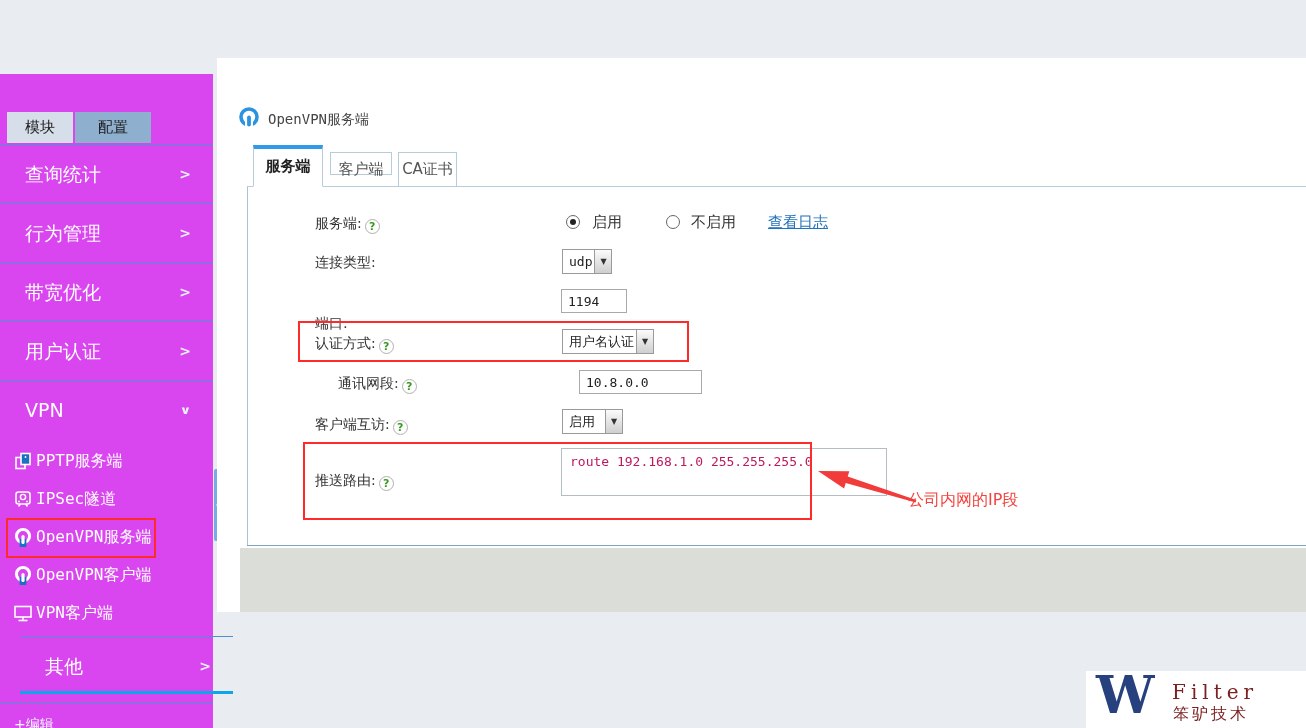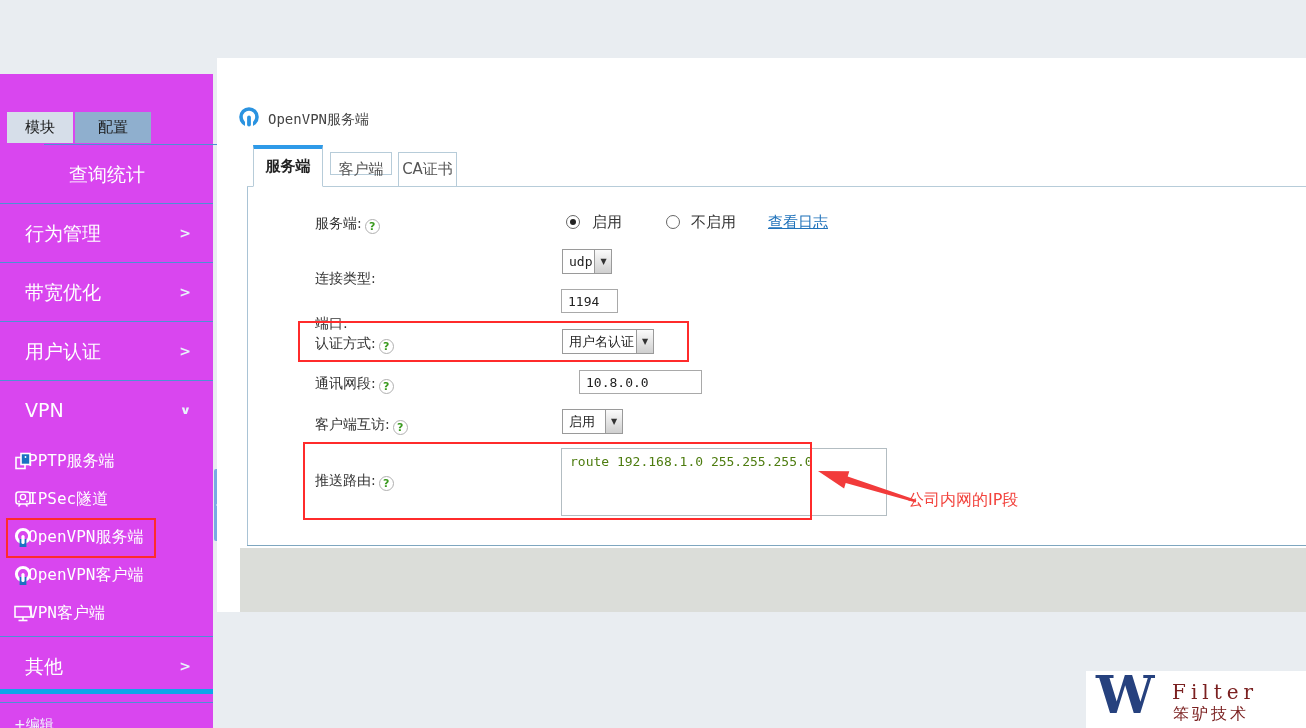--- a/index.html
+++ b/index.html
@@ -25,25 +25,25 @@
               font-size:15px; color:#1c1c1c; cursor:pointer; }
   .side-tab.modules { left:7px; width:66px; background:#d6dee9; }
   .side-tab.config  { left:75px; width:76px; background:#8fafce; }
 
   .menu-item { position:absolute; left:0; width:213px; height:59px; border-top:1px solid #4d91d4;
                color:#fff; font-size:19px; line-height:59px; padding-left:25px; cursor:pointer; }
   .menu-item .chev { position:absolute; right:22px; top:0; font-size:14px; font-weight:bold; color:#e8f2fb; }
   .menu-item .chev.down { transform:scaleY(0.8); }
 
   .sub-item { position:absolute; left:0; width:213px; height:38px; color:#fff; font-size:16px;
-              line-height:38px; padding-left:28px; cursor:pointer;
+              line-height:38px; padding-left:36px; cursor:pointer;
               font-family:"DejaVu Sans Mono","DejaVu Sans", sans-serif; }
   .sub-item .sicon { position:absolute; left:13px; top:9px; width:20px; height:20px; }
 
-  .bottom-item { border-bottom:5px solid #0ea5e9; }
+  .bottom-item { border-bottom:3px solid #0ea5e9;margin-left:20px; }
   .edit-item { position:absolute; left:0; top:628px; width:213px; height:42px; border-top:1px solid #4d91d4;
                color:#f0f6fc; font-size:14px; line-height:42px; padding-left:14px; cursor:pointer; }
 
   .sidebar-redbox { position:absolute; left:6px; top:444px; width:150px; height:40px;
                     border:2px solid #ff2b2b; pointer-events:none; }
 
   .collapse-handle { position:absolute; left:214px; top:469px; width:12px; height:72px;
                      background:#78abe4; border-radius:2px; cursor:pointer; }
   .collapse-handle .tri { position:absolute; left:2px; top:31px; width:0; height:0;
                           border-top:5px solid transparent; border-bottom:5px solid transparent;
@@ -82,23 +82,23 @@
 
   .sel { position:absolute; height:25px; border:1px solid #9a9a9a; background:#fff; display:flex;
          align-items:stretch; cursor:pointer; }
   .sel .txt { padding:0 2px 0 6px; font-size:13px; line-height:23px; color:#222;
               font-family:"DejaVu Sans Mono","DejaVu Sans", sans-serif; white-space:nowrap; }
   .sel .btn { width:17px; border-left:1px solid #9a9a9a; background:linear-gradient(#fbfbfb,#cfcfcf);
               display:flex; align-items:center; justify-content:center; font-size:8px; color:#333; }
 
   .tinput { position:absolute; height:24px; border:1px solid #a9a9a9; background:#fff; padding:0 6px;
             font-size:13px; font-family:"DejaVu Sans Mono","DejaVu Sans", sans-serif; color:#222; }
-  .tarea { position:absolute; left:561px; top:448px; width:326px; height:68px; border:1px solid #b3bdc2;
+  .tarea { position:absolute; left:561px; top:448px; width:326px; height:48px; border:1px solid #b3bdc2;
            background:#fff; padding:5px 8px; font-size:13px; resize:none;
-           font-family:"DejaVu Sans Mono","DejaVu Sans", sans-serif; color:#4d7c0f; }
+           font-family:"DejaVu Sans Mono","DejaVu Sans", sans-serif; color:#be185d; }
 
   .redbox { position:absolute; border:2px solid #ff2b2b; pointer-events:none; z-index:5; }
   .rb-auth  { left:298px; top:321px; width:391px; height:41px; }
   .rb-route { left:303px; top:442px; width:509px; height:78px; }
 
   .annot-arrow { position:absolute; left:812px; top:464px; z-index:6; pointer-events:none; }
   .annot-text { position:absolute; left:908px; top:490px; font-size:16px; color:#f2433d; z-index:6; }
 
   
   .wm { position:absolute; left:1086px; top:671px; width:220px; height:57px; background:#fff; }
@@ -111,21 +111,21 @@
 </head>
 <body>
 
 <div id="stage">
 
 
   <div class="sidebar">
     <div class="side-tab modules">模块</div>
     <div class="side-tab config">配置</div>
 
-    <div class="menu-item" style="top:70px;margin-left:44px;">
+    <div class="menu-item" style="top:70px;">
       <span>查询统计</span>
       <span class="chev">&gt;</span>
     </div>
     <div class="menu-item" style="top:129px;">
       <span>行为管理</span>
       <span class="chev">&gt;</span>
     </div>
     <div class="menu-item" style="top:188px;">
       <span>带宽优化</span>
       <span class="chev">&gt;</span>
@@ -218,39 +218,39 @@
     <span>服务端:</span><span class="help">?</span>
   </div>
   <div class="radio" style="left:566px; top:215px;">
     <span class="dot"></span>
   </div>
   <div class="radio-label" style="left:592px; top:213px;">启用</div>
   <div class="radio" style="left:666px; top:215px;"></div>
   <div class="radio-label" style="left:691px; top:213px;">不启用</div>
   <div class="loglink" style="left:768px; top:213px;">查看日志</div>
 
-  <div class="flabel" style="top:268px;">连接类型:</div>
+  <div class="flabel" style="top:252px;">连接类型:</div>
   <div class="sel" style="left:562px; top:249px;">
     <span class="txt">udp</span>
     <span class="btn">▼</span>
   </div>
 
   <div class="flabel" style="top:292px;margin-top:21px;">端口:</div>
-  <input class="tinput" style="left: 561px; top: 289px; width: 57px;" value="1194">
+  <input class="tinput" style="left: 561px; top: 289px; width: 66px;" value="1194">
 
   <div class="flabel" style="top:333px;">
     <span>认证方式:</span><span class="help">?</span>
   </div>
   <div class="sel" style="left:562px; top:329px;">
     <span class="txt">用户名认证</span>
     <span class="btn">▼</span>
   </div>
   <div class="redbox rb-auth"></div>
 
-  <div class="flabel" style="top:373px;">
+  <div class="flabel" style="top:373px;margin-left:23px;">
     <span>通讯网段:</span><span class="help">?</span>
   </div>
   <input class="tinput" style="left: 579px; top: 370px; width: 123px;" value="10.8.0.0">
 
   <div class="flabel" style="top:414px;">
     <span>客户端互访:</span><span class="help">?</span>
   </div>
   <div class="sel" style="left:562px; top:409px;">
     <span class="txt" style="padding-right:10px;">启用</span>
     <span class="btn">▼</span>

